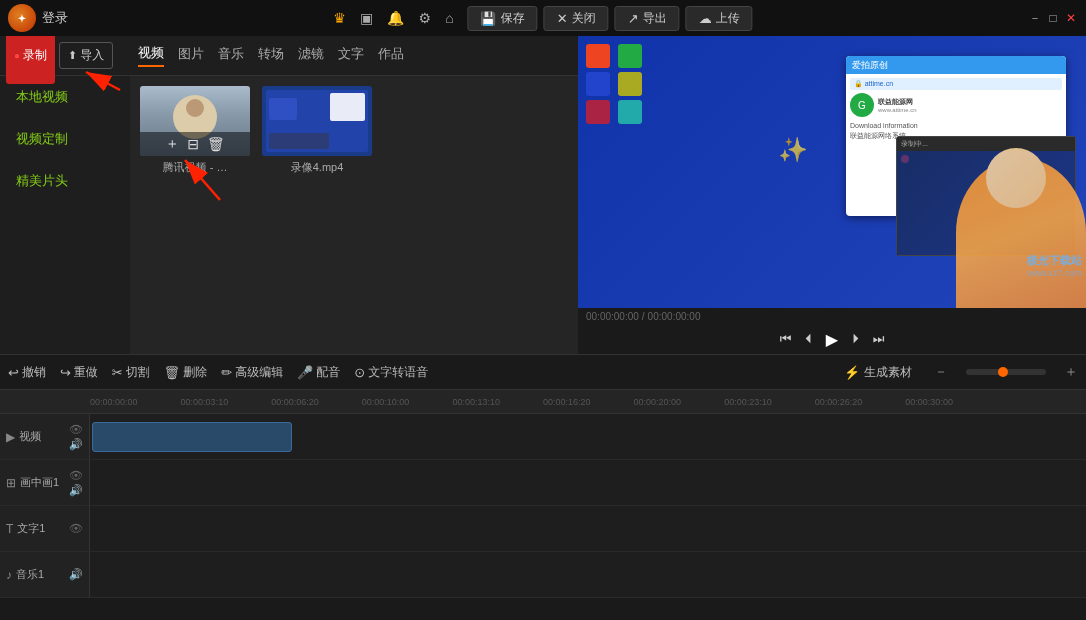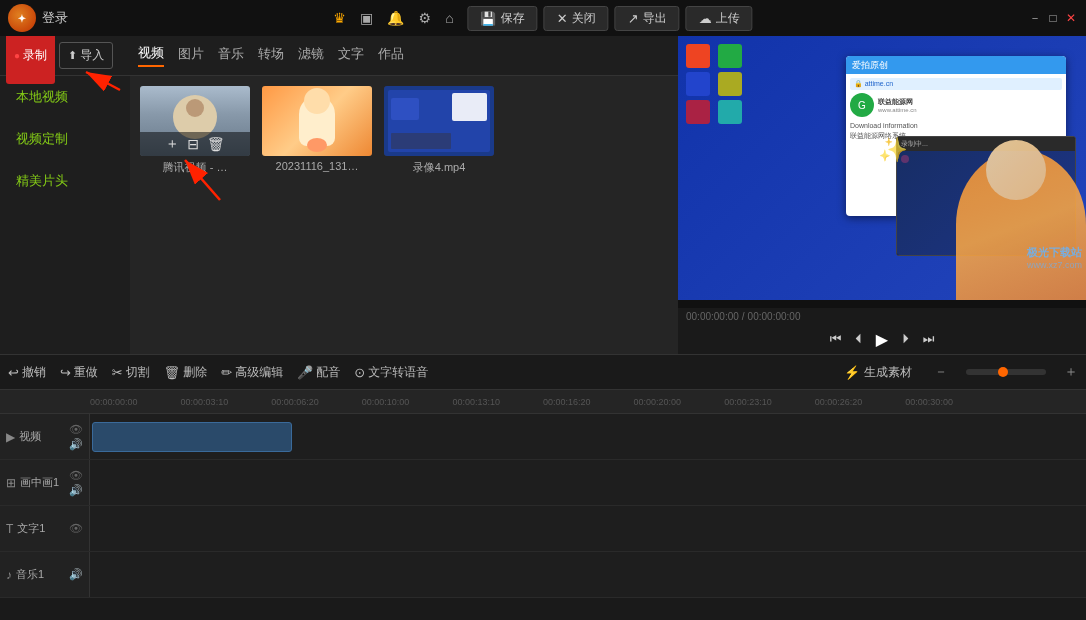--- a/index.html
+++ b/index.html
@@ -194,25 +194,24 @@
       color: #aaa;
       margin-top: 4px;
       text-align: center;
       white-space: nowrap;
       overflow: hidden;
       text-overflow: ellipsis;
     }
 
     
     #right-preview {
-      width: 408px;
+      width: 508px;
       background: #111;
       display: flex;
       flex-direction: column;
-      gap: 8px;
     }
     #preview-video {
       flex: 1;
       background: #000;
       position: relative;
       overflow: hidden;
     }
     #preview-controls {
       height: 46px;
       background: #1a1a1a;
@@ -438,32 +437,20 @@
           </div>
           <div class="media-thumb-overlay">
             <span class="thumb-action">＋</span>
             <span class="thumb-action">⊟</span>
             <span class="thumb-action">🗑</span>
           </div>
         </div>
         <div class="media-label">腾讯视频 - …</div>
       </div>
 
-      <div class="media-item">
-        <div class="media-thumb">
-          <div style="width:100%;height:100%;background:linear-gradient(135deg,#ff9944,#ffcc88,#ee8833);position:relative;display:flex;align-items:center;justify-content:center;">
-
-            <div style="width:36px;height:50px;background:#ffeecc;border-radius:18px 18px 8px 8px;position:relative;">
-              <div style="width:26px;height:26px;border-radius:50%;background:#ffddaa;position:absolute;top:-8px;left:5px;"></div>
-              <div style="width:20px;height:14px;background:#ff9966;border-radius:50%;position:absolute;bottom:-6px;left:8px;"></div>
-            </div>
-          </div>
-        </div>
-        <div class="media-label">20231116_131…</div>
-      </div>
 
       <div class="media-item">
         <div class="media-thumb">
           <div style="width:100%;height:100%;background:#1a3a8a;position:relative;padding:3px;">
 
             <div style="position:absolute;top:4px;left:4px;right:4px;bottom:4px;background:#2244aa;border-radius:2px;">
               <div style="position:absolute;top:3px;right:3px;width:35px;height:28px;background:#fff;border-radius:2px;opacity:0.9;"></div>
               <div style="position:absolute;top:8px;left:3px;width:28px;height:22px;background:#3355cc;border-radius:2px;opacity:0.7;"></div>
               <div style="position:absolute;bottom:3px;left:3px;width:60px;height:16px;background:#334;border-radius:1px;opacity:0.5;"></div>
             </div>

